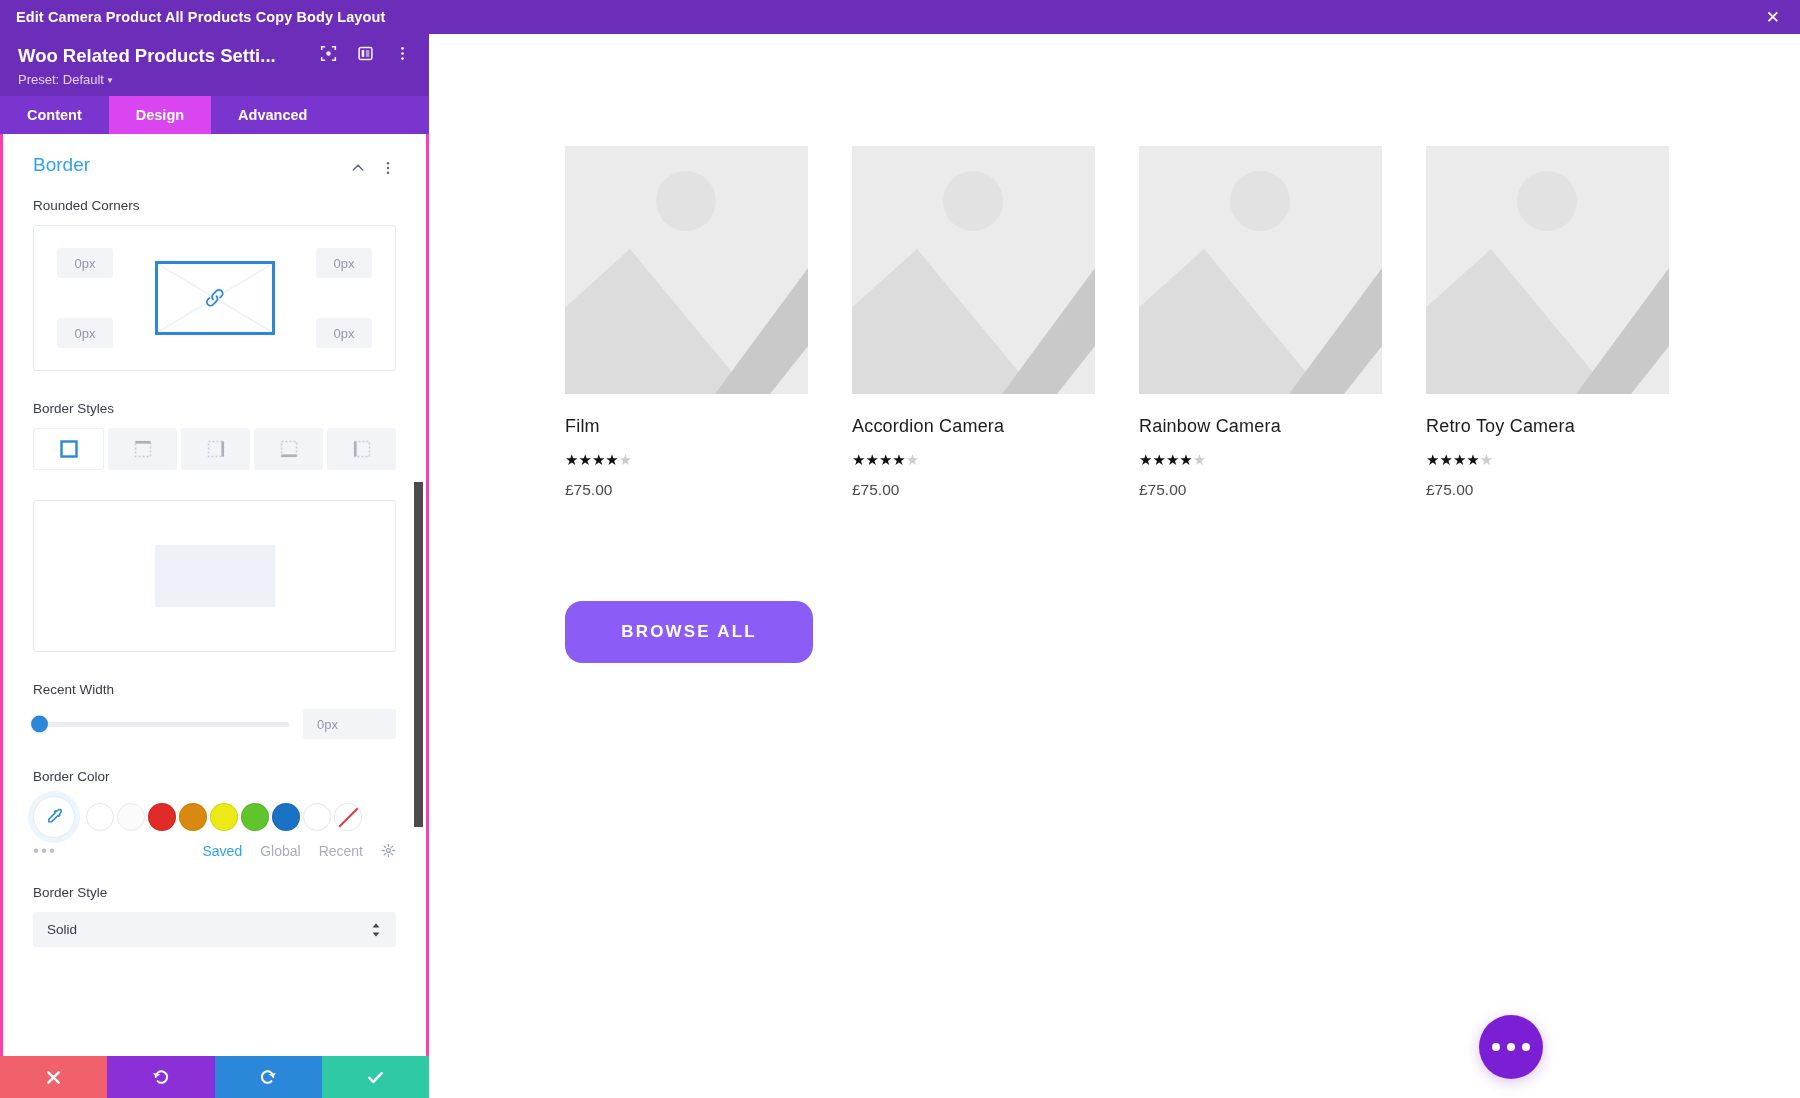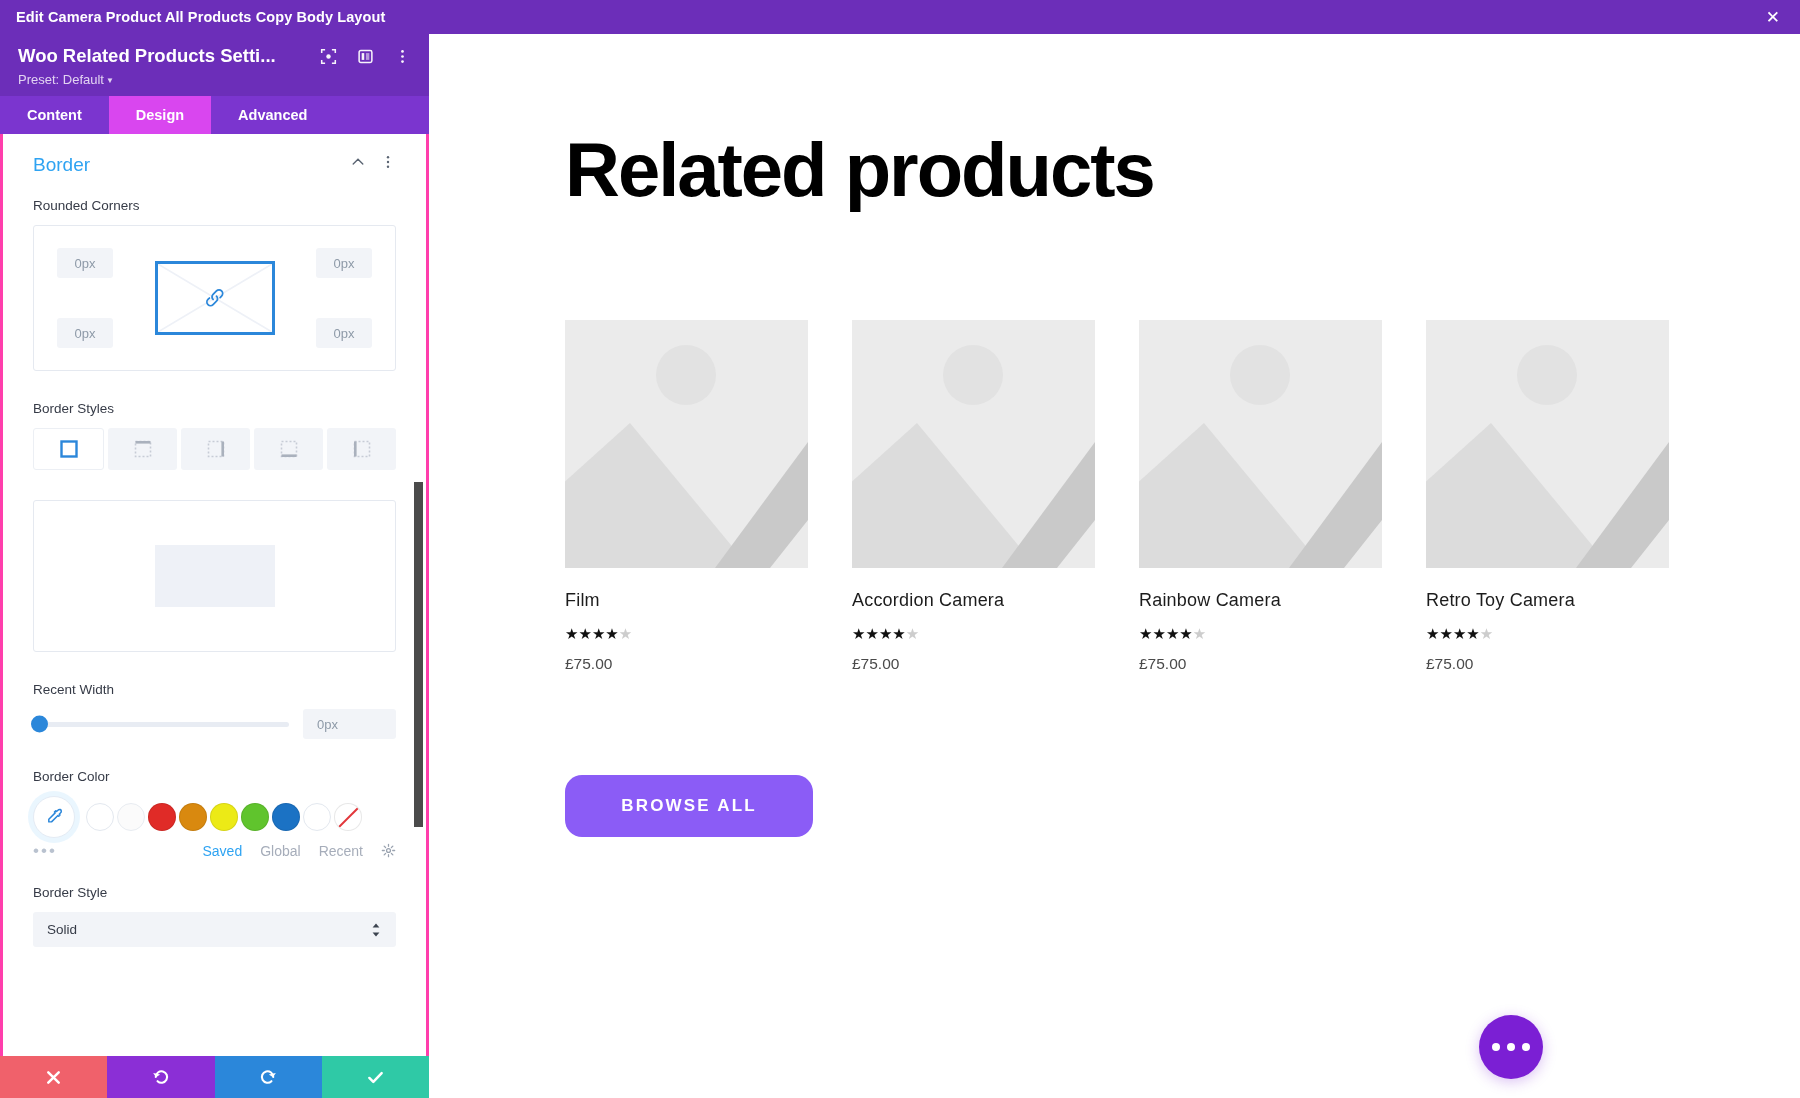--- a/index.html
+++ b/index.html
@@ -19,21 +19,21 @@
   }
   .topbar-title { font-size: 14.5px; font-weight: bold; letter-spacing: .1px; }
   .topbar-close { font-size: 17px; font-weight: 400; cursor: pointer; line-height: 1; padding: 2px 4px; }
 
   
   .panel {
     position: absolute; top: 34px; left: 0; width: 429px; height: 1064px;
     background: #fff; display: flex; flex-direction: column;
   }
   .panel-head { background: #6c2eb9; color: #fff; padding: 11px 18px 9px; }
-  .panel-head-row { display: flex; align-items: center; gap: 10px; }
+  .panel-head-row { display: flex; align-items: flex-start; gap: 10px; }
   .panel-title {
     font-size: 18.5px; font-weight: bold; flex: 1 1 auto;
     white-space: nowrap; overflow: hidden;
   }
   .head-icons { display: flex; align-items: center; gap: 20px; padding-left: 6px; }
   .hicon { width: 17px; height: 17px; opacity: .95; cursor: pointer; display: block; }
   .preset-row { margin-top: 5px; font-size: 13px; color: #e2d3f2; cursor: pointer; }
   .caret-sm { display: inline-block; font-size: 8px; transform: translateY(-1px); margin-left: 2px; }
 
   .tabs { background: #7b35cf; display: flex; height: 38px; }
@@ -44,21 +44,21 @@
   .tab.active { background: #d946ef; }
 
   
   .panel-body {
     position: relative; flex: 1 1 auto; overflow: hidden;
     border: 3px solid #ff3eac; border-top: none; border-bottom: none;
     background: #fff;
   }
   .panel-body-inner { padding: 20px 30px 10px; }
 
-  .section-head { display: flex; align-items: flex-start; margin-bottom: 22px; }
+  .section-head { display: flex; align-items: flex-end; margin-bottom: 22px; }
   .section-title { font-size: 19px; color: #2ea3f2; font-weight: 400; flex: 1 1 auto; }
   .sect-ic { width: 16px; height: 16px; cursor: pointer; margin-left: 14px; }
 
   .field-label { font-size: 13.5px; color: #363b47; margin-bottom: 12px; font-weight: 400; }
 
   
   .corners-box {
     border: 1px solid #e5e9f0; border-radius: 3px; height: 146px;
     position: relative; margin-bottom: 30px;
   }
@@ -362,21 +362,20 @@
       </div>
       <div class="act" style="background:#2fc9a6">
         <svg viewBox="0 0 20 20">
           <path d="M3.5 10.5l4.2 4.2 8.8-9.4" fill="none" stroke="#fff" stroke-width="2.6" stroke-linecap="round" stroke-linejoin="round"></path>
         </svg>
       </div>
     </div>
   </div>
 
   <div class="preview-area">
-    <div class="heading">Related products</div>
 
     <div class="grid">
 
       <div class="card">
         <div class="thumb">
           <svg viewBox="0 0 243 248" preserveAspectRatio="none">
             <rect width="243" height="248" fill="#ebebeb"></rect>
             <circle cx="121" cy="55" r="30" fill="#e2e2e2"></circle>
             <path d="M-15 175 L65 103 L185 248 L-15 248 Z" fill="#dcdcdc"></path>
             <path d="M150 248 L243 122 L243 200 L205 248 Z" fill="#c9c9c9"></path>

